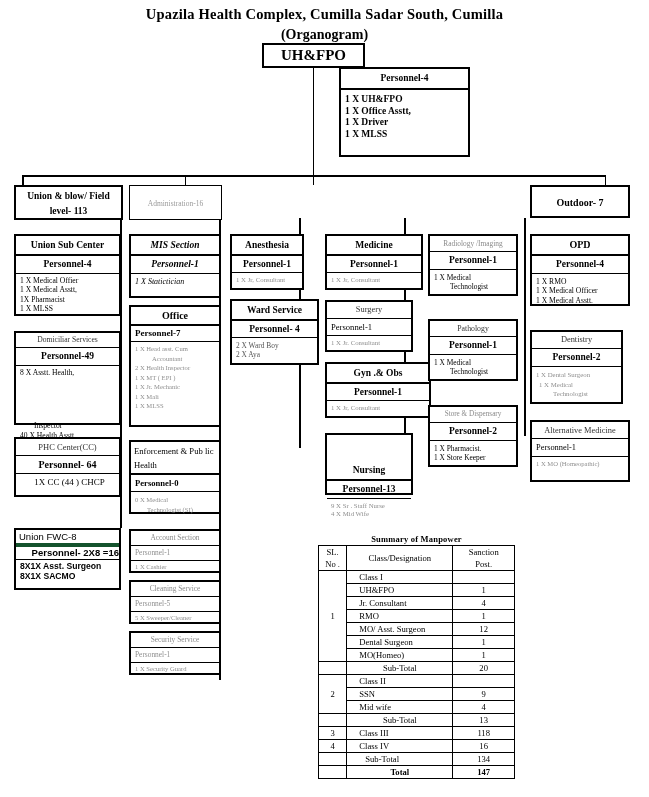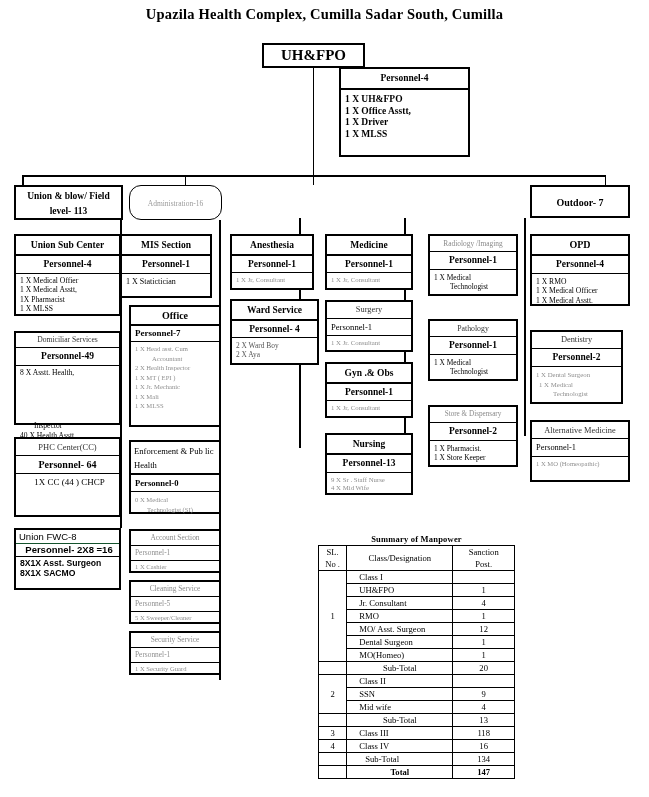--- a/index.html
+++ b/index.html
@@ -5,21 +5,21 @@
   html,body{margin:0;padding:0;background:#fff;}
   body{width:649px;height:797px;position:relative;font-family:"Liberation Serif",serif;color:#000;overflow:hidden;}
   .canvas{position:relative;width:649px;height:797px;}
 
   
   .doc-title{position:absolute;left:0;width:649px;text-align:center;font-weight:bold;font-size:14.5px;letter-spacing:.2px;}
   .doc-sub{position:absolute;left:0;width:649px;text-align:center;font-weight:bold;font-size:14px;}
 
   
   .bx{position:absolute;box-sizing:border-box;border:2px solid #000;background:#fff;}
-  .bx.thin{border-width:1px;border-radius:12px;}
+  .bx.thin{border-width:1px;}
   .row{box-sizing:border-box;width:100%;text-align:center;}
   .hdr{font-weight:bold;border-bottom:2px solid #000;}
   .hdr.light{font-weight:normal;color:#8a8a8a;border-bottom:1px solid #000;}
   .hdr.lightdark{font-weight:normal;color:#333;border-bottom:1px solid #000;}
   .pers{font-weight:bold;border-bottom:1px solid #000;}
   .pers.reg{font-weight:normal;}
   .lst{text-align:left;color:#8f8f8f;padding:2px 0 2px 4px;line-height:1.22;}
   .lst.dark{color:#000;}
   .lst.mid{color:#555;}
   .ctr{text-align:center;}
@@ -37,20 +37,21 @@
   table.sum .sub{text-align:center;}
   table.sum .noborderb{border-bottom:none;}
   table.sum .nobordert{border-top:none;}
 </style>
 </head>
 <body>
 
 <div class="canvas">
 
   <div class="doc-title" style="top:6px;">Upazila Health Complex, Cumilla Sadar South, Cumilla</div>
+  <div class="doc-sub" style="top:27px;">(Organogram)</div>
 
   <div class="bx" style="left:262px;top:43px;width:103px;height:25px;">
     <div class="row" style="font-weight:bold;font-size:15px;line-height:21px;">UH&amp;FPO</div>
   </div>
 
   <div class="bx" style="left:339px;top:67px;width:131px;height:90px;">
     <div class="row hdr" style="font-size:9.5px;line-height:19px;">Personnel-4</div>
     <div class="lst dark" style="font-size:9.5px;font-weight:bold;padding-top:4px;">
       <div>1 X UH&amp;FPO</div>
       <div>1 X Office Asstt,</div>
@@ -96,40 +97,40 @@
     <div class="row pers" style="font-size:9.5px;line-height:17px;">Personnel-49</div>
     <div class="lst dark" style="font-size:7.6px;padding-top:2px;">
       <div>8 X Asstt. Health,</div>
       <div style="padding-left:14px;margin-top:44px;">Inspector</div>
       <div>40 X Health Asstt.</div>
       <div>1 X Leprosy</div>
       <div style="padding-left:14px;">Control Asstt. /</div>
     </div>
   </div>
 
-  <div class="bx" style="left:14px;top:437px;width:107px;height:80px;">
+  <div class="bx" style="left:14px;top:437px;width:107px;height:60px;">
     <div class="row hdr lightdark" style="font-size:8.5px;line-height:16px;">PHC Center(CC)</div>
     <div class="row pers" style="font-size:10px;line-height:17px;">Personnel- 64</div>
     <div class="lst dark ctr" style="font-size:9px;padding-top:3px;">
       <div>1X CC (44 ) CHCP</div>
     </div>
   </div>
 
   <div class="bx" style="left:14px;top:528px;width:107px;height:62px;">
-    <div class="row" style="font-size:9.5px;line-height:13px;text-align:left;padding-left:3px;border-bottom:1px solid #14532d;font-family:'Liberation Sans',sans-serif;">Union FWC-8</div>
-    <div class="row" style="font-size:9.5px;line-height:11px;text-align:center;padding-left:3px;border-bottom:1px solid #000;font-weight:bold;font-family:'Liberation Sans',sans-serif;padding-bottom:1px;">Personnel- 2X8 =16</div>
+    <div class="row" style="font-size:9.5px;line-height:13px;text-align:left;padding-left:3px;border-bottom:4px solid #14532d;font-family:'Liberation Sans',sans-serif;">Union FWC-8</div>
+    <div class="row" style="font-size:9.5px;line-height:11px;text-align:right;padding-left:3px;border-bottom:1px solid #000;font-weight:bold;font-family:'Liberation Sans',sans-serif;padding-bottom:1px;">Personnel- 2X8 =16</div>
     <div class="lst dark" style="font-size:8.6px;padding-top:2px;font-family:'Liberation Sans',sans-serif;font-weight:bold;line-height:1.15;">
       <div>8X1X Asst. Surgeon</div>
       <div>8X1X SACMO</div>
     </div>
   </div>
 
   <div class="ln" style="left:219px;top:220px;width:2px;height:460px;"></div>
 
-  <div class="bx" style="left:120px;top:234px;width:92px;height:64px;">
+  <div class="bx" style="left:129px;top:234px;width:92px;height:64px;font-style:italic;">
     <div class="row hdr" style="font-size:9.5px;line-height:18px;">MIS Section</div>
     <div class="row pers" style="font-size:9.5px;line-height:17px;">Personnel-1</div>
     <div class="lst dark" style="font-size:8px;padding-top:3px;">
       <div>1 X Statictician</div>
     </div>
   </div>
 
   <div class="bx" style="left:129px;top:305px;width:92px;height:122px;">
     <div class="row hdr" style="font-size:10px;line-height:17px;">Office</div>
     <div class="row pers" style="font-size:9px;line-height:15px;text-align:left;padding-left:4px;">Personnel-7</div>
@@ -173,64 +174,64 @@
     <div class="row hdr light" style="font-size:7.4px;line-height:14px;">Security  Service</div>
     <div class="row pers reg" style="font-size:7.4px;line-height:14px;color:#8f8f8f;text-align:left;padding-left:4px;">Personnel-1</div>
     <div class="lst" style="font-size:6.6px;padding-top:2px;">
       <div>1 X Security Guard</div>
     </div>
   </div>
 
   <div class="ln" style="left:299px;top:218px;width:2px;height:230px;"></div>
   <div class="ln" style="left:404px;top:218px;width:2px;height:215px;"></div>
 
-  <div class="bx" style="left:230px;top:234px;width:84px;height:56px;">
+  <div class="bx" style="left:230px;top:234px;width:74px;height:56px;">
     <div class="row hdr" style="font-size:9.5px;line-height:18px;">Anesthesia</div>
     <div class="row pers" style="font-size:9.5px;line-height:16px;">Personnel-1</div>
     <div class="lst" style="font-size:6.8px;padding-top:3px;">
       <div>1 X Jr, Consultant</div>
     </div>
   </div>
 
   <div class="bx" style="left:230px;top:299px;width:89px;height:66px;">
     <div class="row hdr" style="font-size:9.5px;line-height:18px;">Ward Service</div>
     <div class="row pers" style="font-size:9.5px;line-height:16px;">Personnel- 4</div>
     <div class="lst mid" style="font-size:7.4px;padding-top:3px;">
       <div>2 X Ward Boy</div>
       <div>2 X Aya</div>
     </div>
   </div>
 
 
-  <div class="bx" style="left:325px;top:234px;width:88px;height:56px;">
+  <div class="bx" style="left:325px;top:234px;width:98px;height:56px;">
     <div class="row hdr" style="font-size:9.5px;line-height:18px;">Medicine</div>
     <div class="row pers" style="font-size:9.5px;line-height:16px;">Personnel-1</div>
     <div class="lst" style="font-size:6.8px;padding-top:3px;">
       <div>1 X Jr, Consultant</div>
     </div>
   </div>
 
   <div class="bx" style="left:325px;top:300px;width:88px;height:52px;">
     <div class="row hdr lightdark" style="font-size:8.4px;line-height:16px;">Surgery</div>
     <div class="row pers reg" style="font-size:8.6px;line-height:16px;text-align:left;padding-left:4px;">Personnel-1</div>
     <div class="lst" style="font-size:6.8px;padding-top:3px;">
       <div>1 X Jr. Consultant</div>
     </div>
   </div>
 
-  <div class="bx" style="left:325px;top:362px;width:88px;height:56px;">
+  <div class="bx" style="left:325px;top:362px;width:106px;height:56px;">
     <div class="row hdr" style="font-size:9.5px;line-height:18px;">Gyn .&amp; Obs</div>
     <div class="row pers" style="font-size:9.5px;line-height:16px;">Personnel-1</div>
     <div class="lst" style="font-size:6.8px;padding-top:3px;">
       <div>1 X Jr, Consultant</div>
     </div>
   </div>
 
   <div class="bx" style="left:325px;top:433px;width:88px;height:62px;">
-    <div class="row hdr" style="font-size:9.5px;line-height:18px;">Nursing</div>
+    <div class="row hdr" style="font-size:9.5px;line-height:18px;margin-top:26px;">Nursing</div>
     <div class="row pers" style="font-size:9.5px;line-height:17px;">Personnel-13</div>
     <div class="lst" style="font-size:6.8px;padding-top:3px;">
       <div>9 X Sr . Staff Nurse</div>
       <div>4 X Mid Wife</div>
     </div>
   </div>
 
   <div class="bx" style="left:428px;top:234px;width:90px;height:62px;">
     <div class="row hdr light" style="font-size:7.4px;line-height:15px;">Radiology /Imaging</div>
     <div class="row pers" style="font-size:9.5px;line-height:17px;">Personnel-1</div>

